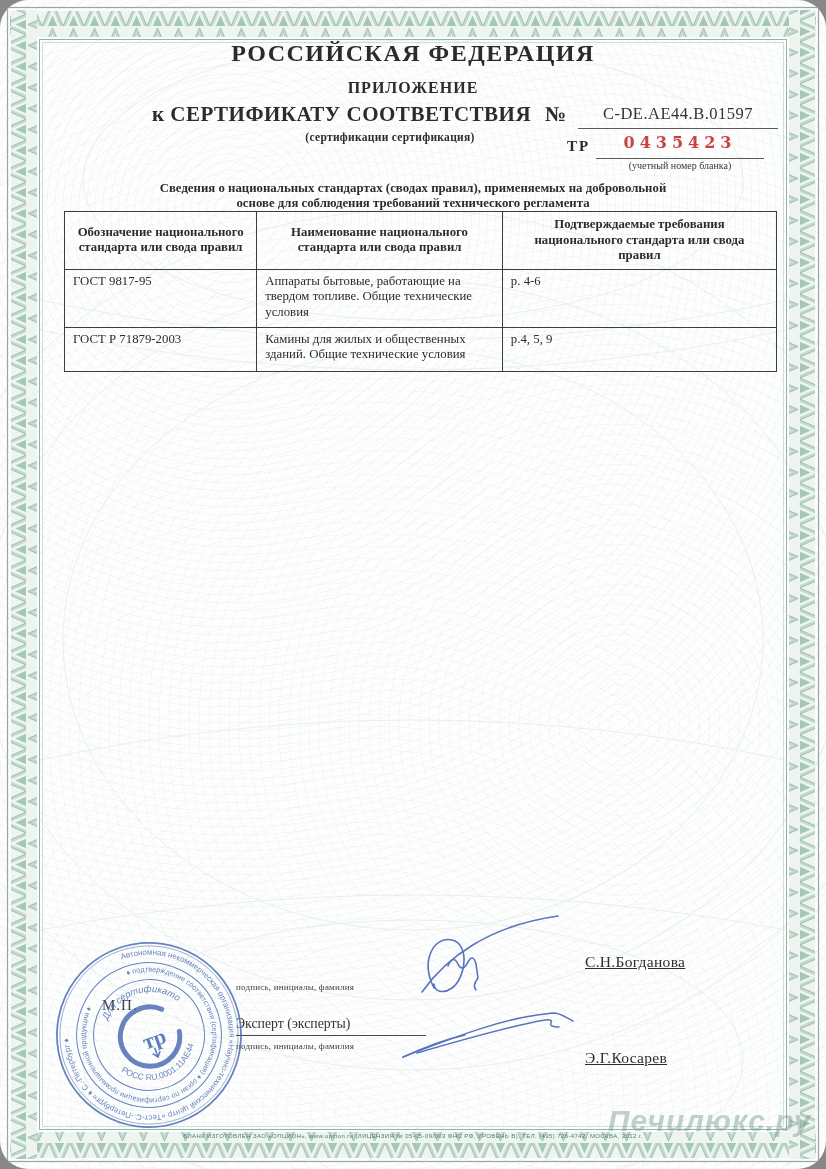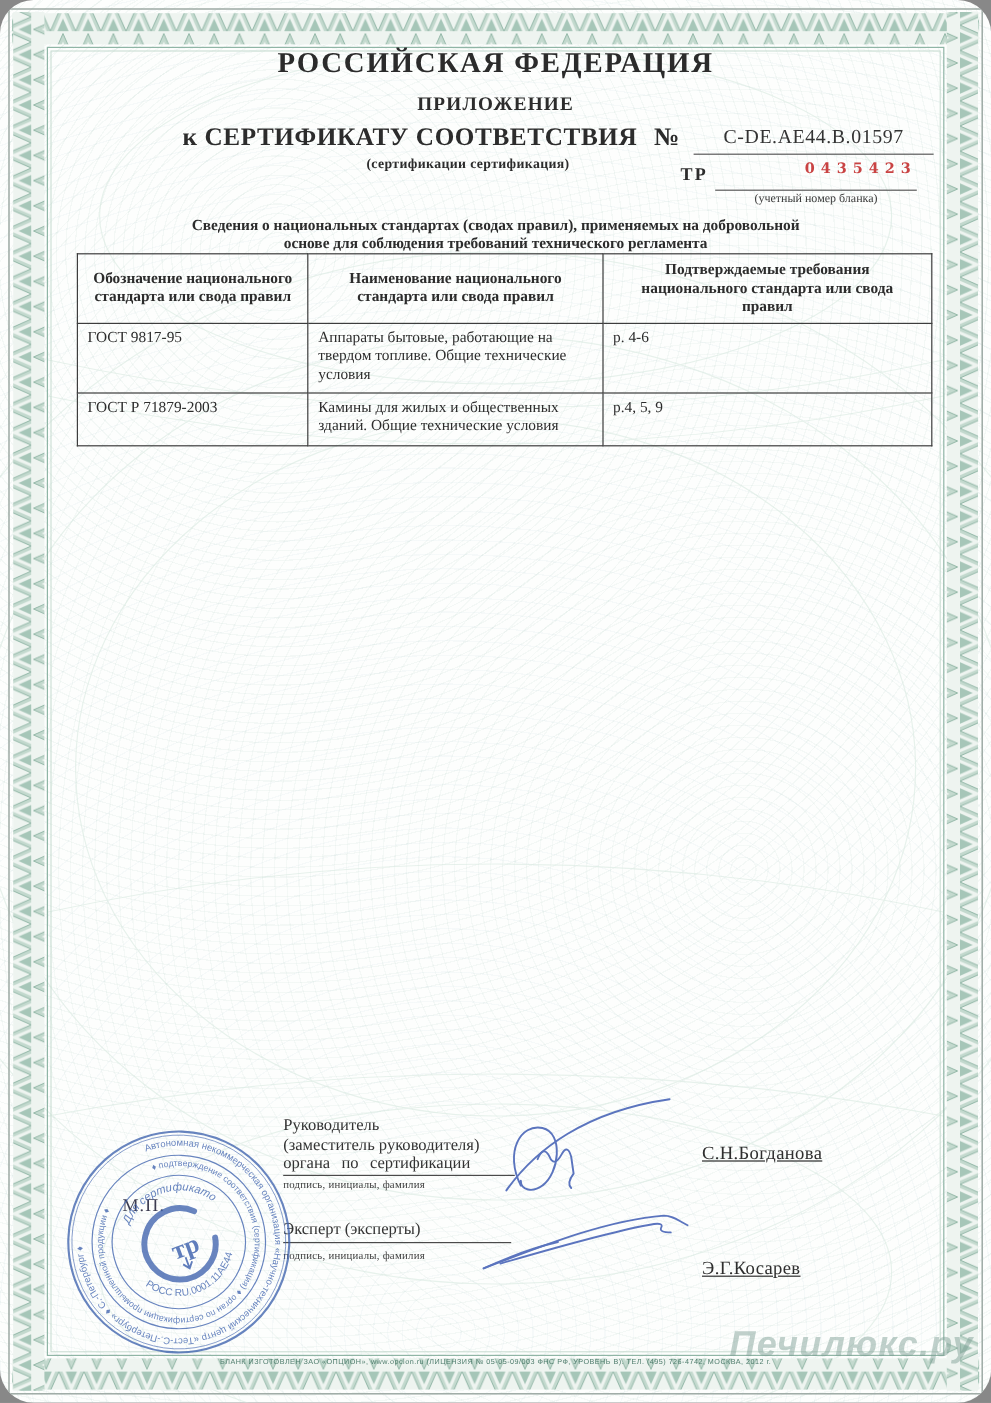--- a/index.html
+++ b/index.html
@@ -31,21 +31,21 @@
   .cert-number-field{
     top:104px;left:578px;width:200px;height:24px;
     border-bottom:1.2px solid #5a5a5a;
     font-size:16.5px;text-align:center;color:#333;letter-spacing:.5px;
   }
   .mandatory-note{top:131px;left:265px;width:250px;font-size:11.5px;font-weight:bold;letter-spacing:.3px;}
   .tr-label{top:138px;left:567px;font-size:15px;font-weight:bold;letter-spacing:2px;}
   .blank-number-field{
     top:133px;left:596px;width:168px;height:25px;
     border-bottom:1.2px solid #5a5a5a;
-    font-size:12px;font-weight:bold;text-align:right;
+    font-size:16px;font-weight:bold;text-align:center;
     color:#c94343;letter-spacing:5px;
     font-family:"DejaVu Serif","Liberation Serif",serif;
   }
   .blank-caption{top:160px;left:596px;width:168px;font-size:10px;color:#3a3a3a;}
   .section-title{top:181px;left:0;right:0;font-size:12.8px;font-weight:bold;line-height:15px;}
   .std-table{
     position:absolute;top:211px;left:64px;width:713px;
     border-collapse:collapse;table-layout:fixed;
     font-size:12.8px;line-height:15.5px;
   }
@@ -166,25 +166,20 @@
         <td>р. 4-6</td>
       </tr>
       <tr class="row-mid">
         <td>ГОСТ Р 71879-2003</td>
         <td>Камины для жилых и общественных зданий. Общие технические условия</td>
         <td>р.4, 5, 9</td>
       </tr>
     </tbody>
   </table>
 
-  <div class="abs sig-label" style="top:930px;">
-    <div>Руководитель</div>
-    <div>(заместитель руководителя)</div>
-    <div class="sig-underline role3" style="width:193px;padding-bottom:2px;">органа по сертификации</div>
-  </div>
   <div class="abs sig-caption" style="top:982px;">подпись, инициалы, фамилия</div>
   <div class="abs sig-name" style="top:953px;">С.Н.Богданова</div>
 
   <svg class="ink" style="top:900px;left:408px;" width="170" height="100" viewBox="0 0 170 100">
     <g fill="none" stroke="#4a66b8" stroke-width="1.6" stroke-linecap="round" opacity="0.9">
       <path d="M14 92 C 38 58, 80 26, 150 16"></path>
       <path d="M26 88 C 12 60, 26 36, 44 40 C 62 44, 58 78, 44 88 C 36 94, 26 92, 26 84"></path>
       <path d="M40 66 q 5 -12 10 -2 q 4 9 10 -2 q 5 -9 8 2 l 2 14 q -6 8 -2 12"></path>
     </g>
   </svg>

